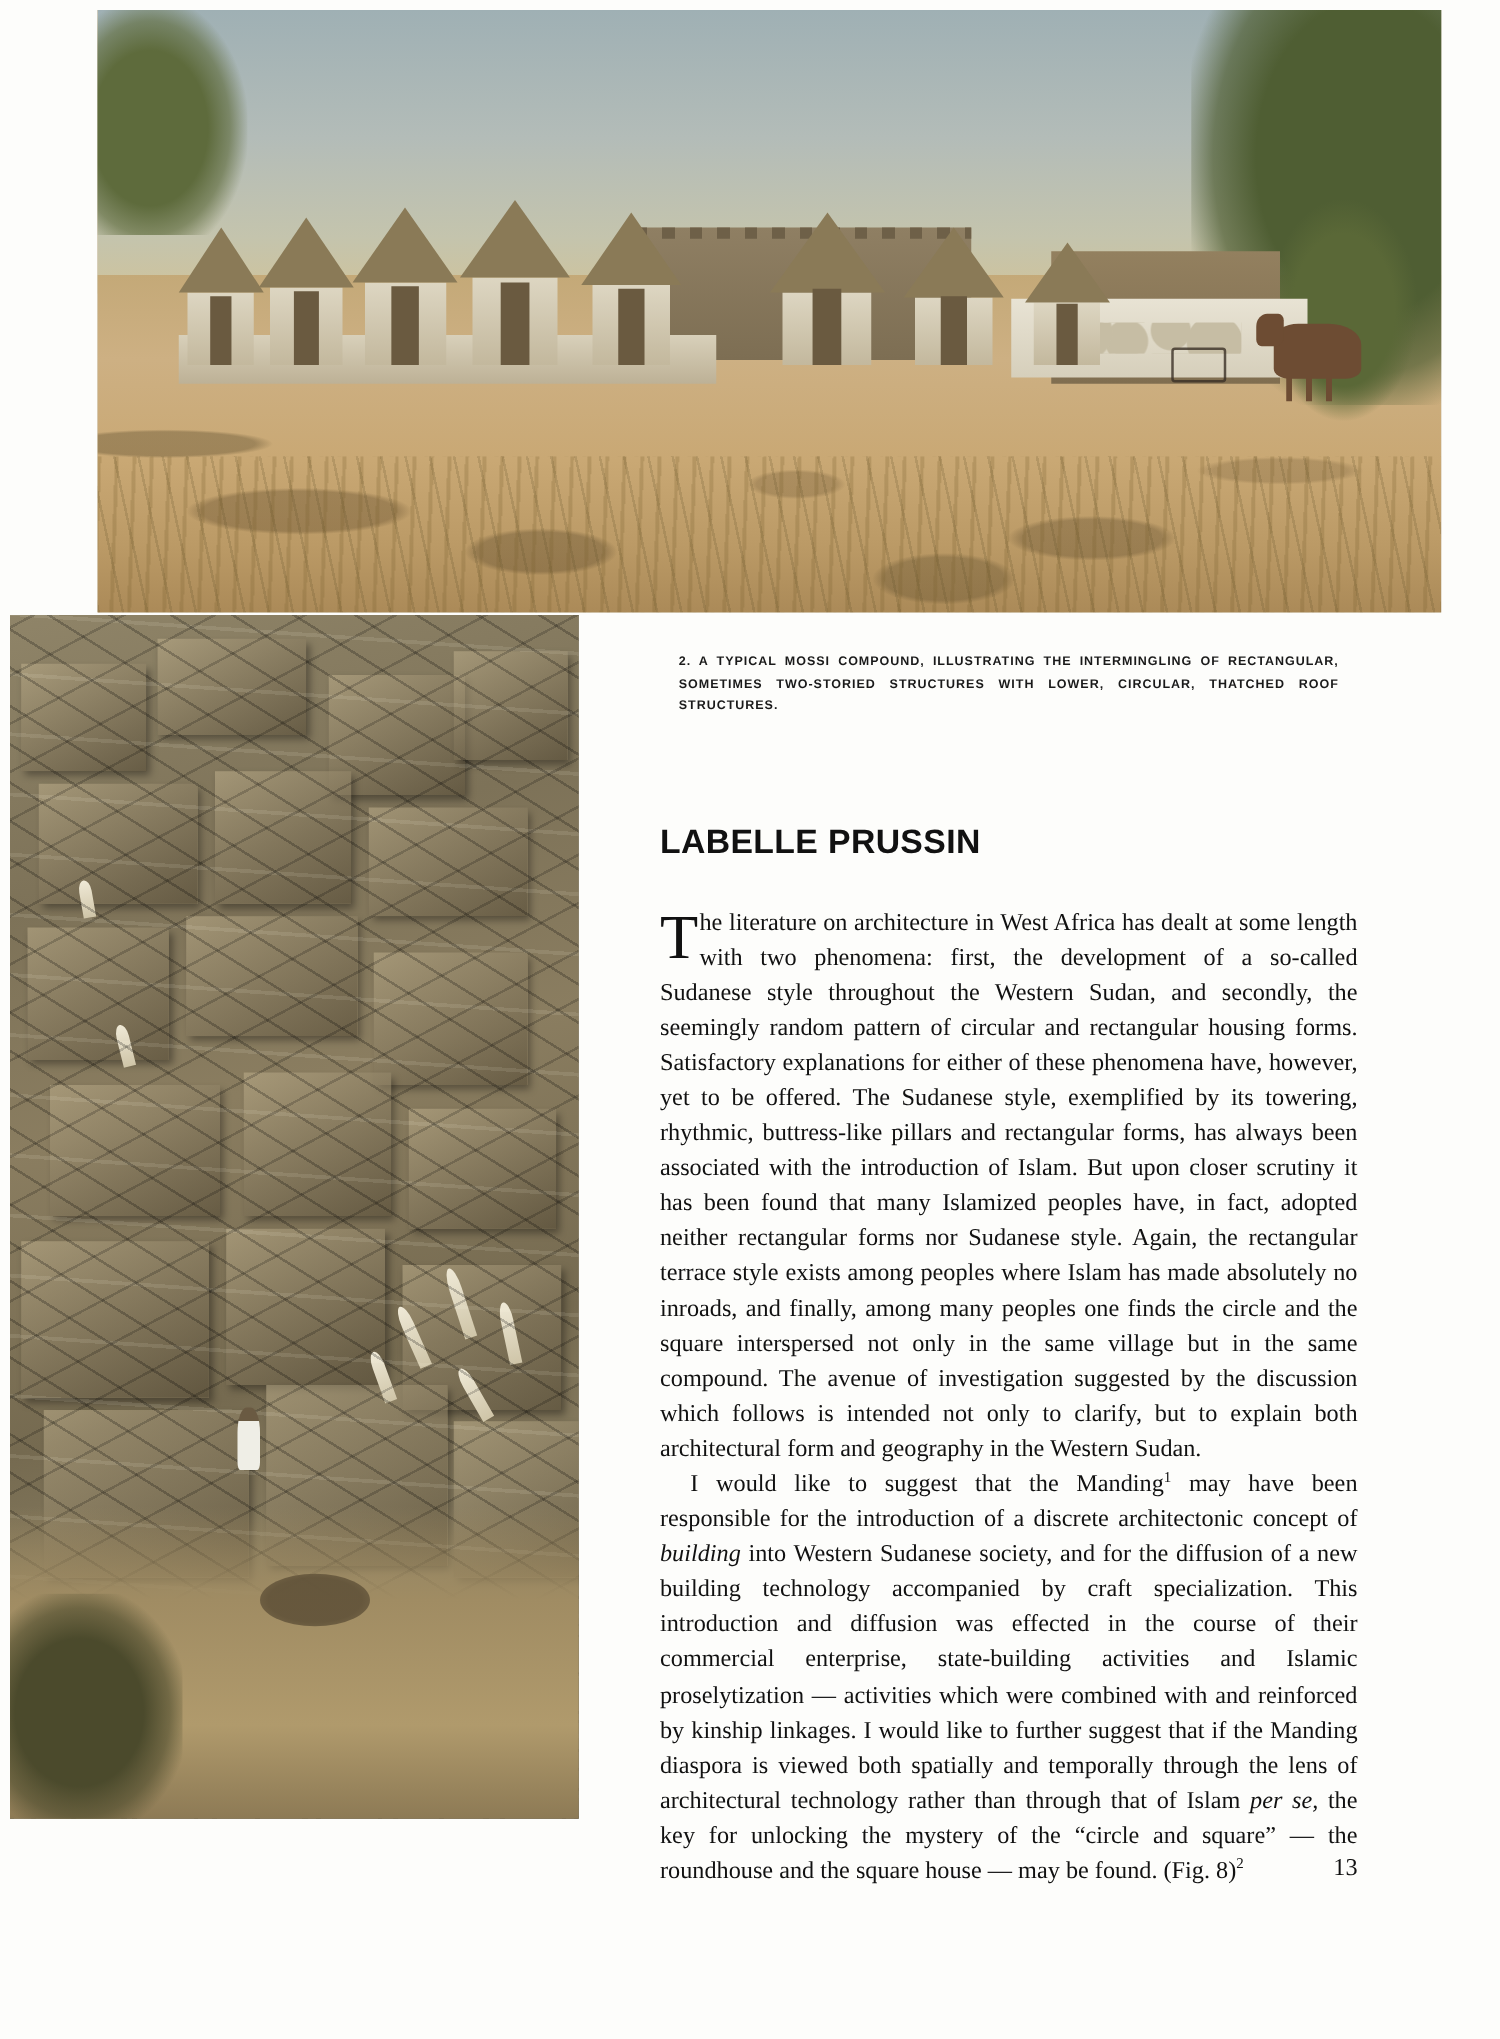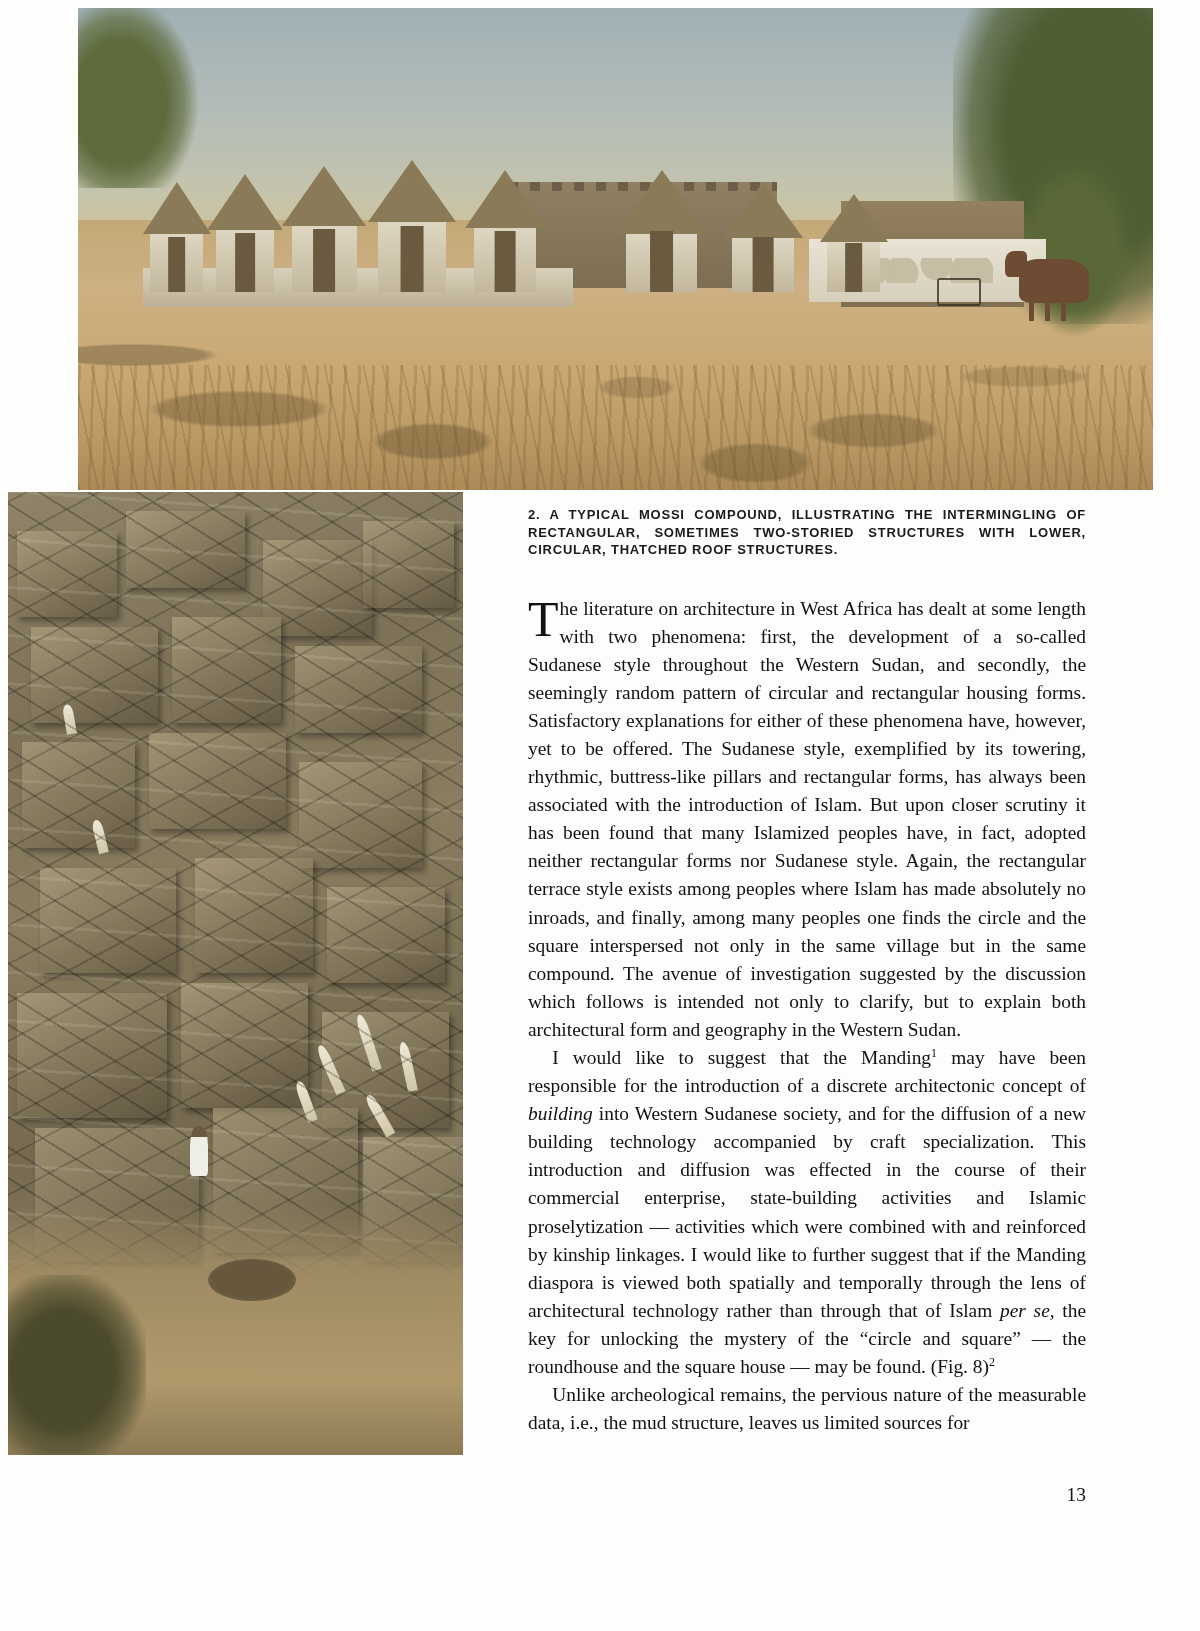--- a/index.html
+++ b/index.html
@@ -190,28 +190,28 @@
 
   
   .col-right {
     position: absolute;
     left: 528px;
     top: 506px;
     width: 558px;
   }
   .caption {
     font-family: "Liberation Sans", sans-serif;
-    font-size: 13px;
+    font-size: 10px;
     font-weight: bold;
     letter-spacing: .78px;
     line-height: 17.5px;
     color: #1a1a1a;
     text-align: justify;
     text-align-last: left;
-    margin: 0;
+    margin: 15px;
   }
   .byline {
     font-family: "Liberation Sans", sans-serif;
     font-size: 27px;
     font-weight: bold;
     letter-spacing: .3px;
     color: #111;
     margin: 84px 0 0 0;
   }
   .body-text {
@@ -356,27 +356,27 @@
     <div class="pl-ground"></div>
     <div class="pl-circle"></div>
     <div class="pl-figure"></div>
     <div class="pl-tree"></div>
   </div>
 
   <div class="col-right">
 
     <p class="caption">2. A TYPICAL MOSSI COMPOUND, ILLUSTRATING THE INTERMINGLING OF RECTANGULAR, SOMETIMES TWO-STORIED STRUCTURES WITH LOWER, CIRCULAR, THATCHED ROOF STRUCTURES.</p>
 
+    <h1 class="byline">LABELLE PRUSSIN</h1>
 
     <div class="body-text">
 
       <p><span class="dropcap">T</span><span>he literature on architecture in West Africa has dealt at some length with two phenomena: first, the development of a so-called Sudanese style throughout the Western Sudan, and secondly, the seemingly random pattern of circular and rectangular housing forms. Satisfactory explanations for either of these phenomena have, however, yet to be offered. The Sudanese style, exemplified by its towering, rhythmic, buttress-like pillars and rectangular forms, has always been associated with the introduction of Islam. But upon closer scrutiny it has been found that many Islamized peoples have, in fact, adopted neither rectangular forms nor Sudanese style. Again, the rectangular terrace style exists among peoples where Islam has made absolutely no inroads, and finally, among many peoples one finds the circle and the square interspersed not only in the same village but in the same compound. The avenue of investigation suggested by the discussion which follows is intended not only to clarify, but to explain both architectural form and geography in the Western Sudan.</span></p>
 
       <p><span>I would like to suggest that the Manding</span><sup>1</sup><span> may have been responsible for the introduction of a discrete architectonic concept of </span><span class="it">building</span><span> into Western Sudanese society, and for the diffusion of a new building technology accompanied by craft specialization. This introduction and diffusion was effected in the course of their commercial enterprise, state-building activities and Islamic proselytization — activities which were combined with and reinforced by kinship linkages. I would like to further suggest that if the Manding diaspora is viewed both spatially and temporally through the lens of architectural technology rather than through that of Islam </span><span class="it">per se,</span><span> the key for unlocking the mystery of the “circle and square” — the roundhouse and the square house — may be found. (Fig. 8)</span><sup>2</sup></p>
 
-      <p><span>Unlike archeological remains, the pervious nature of the measurable data, i.e., the mud structure, leaves us limited sources for</span></p>
 
     </div>
   </div>
 
   <div class="folio">13</div>
 
 </div>
 
 </body></html>

